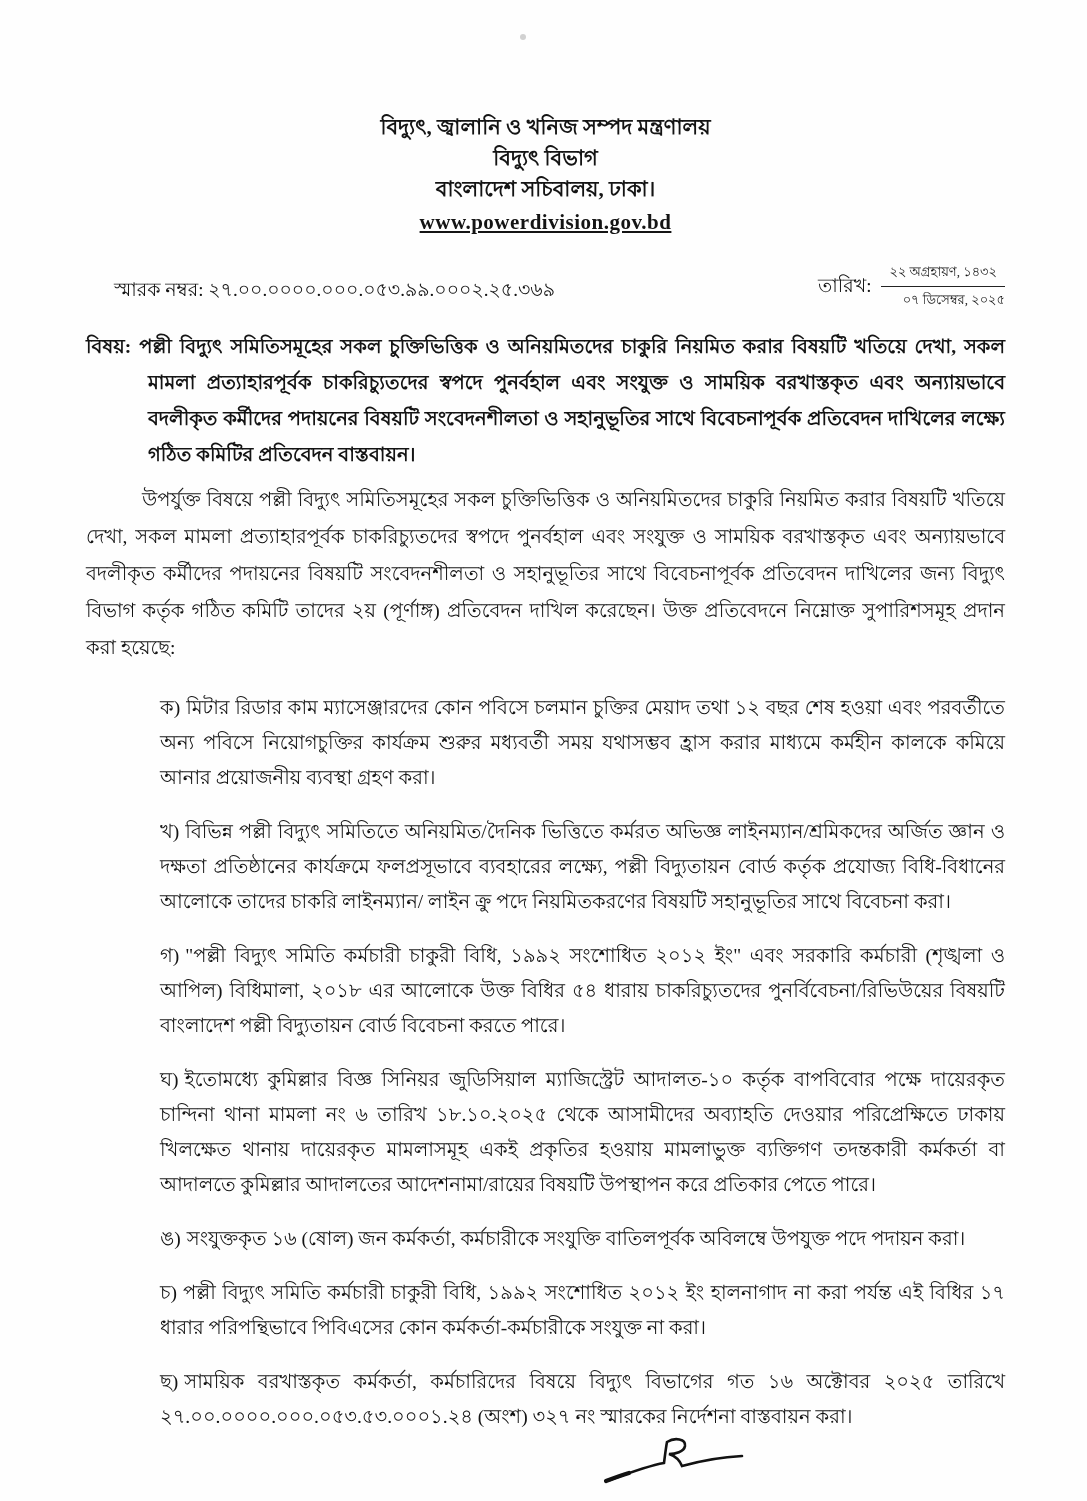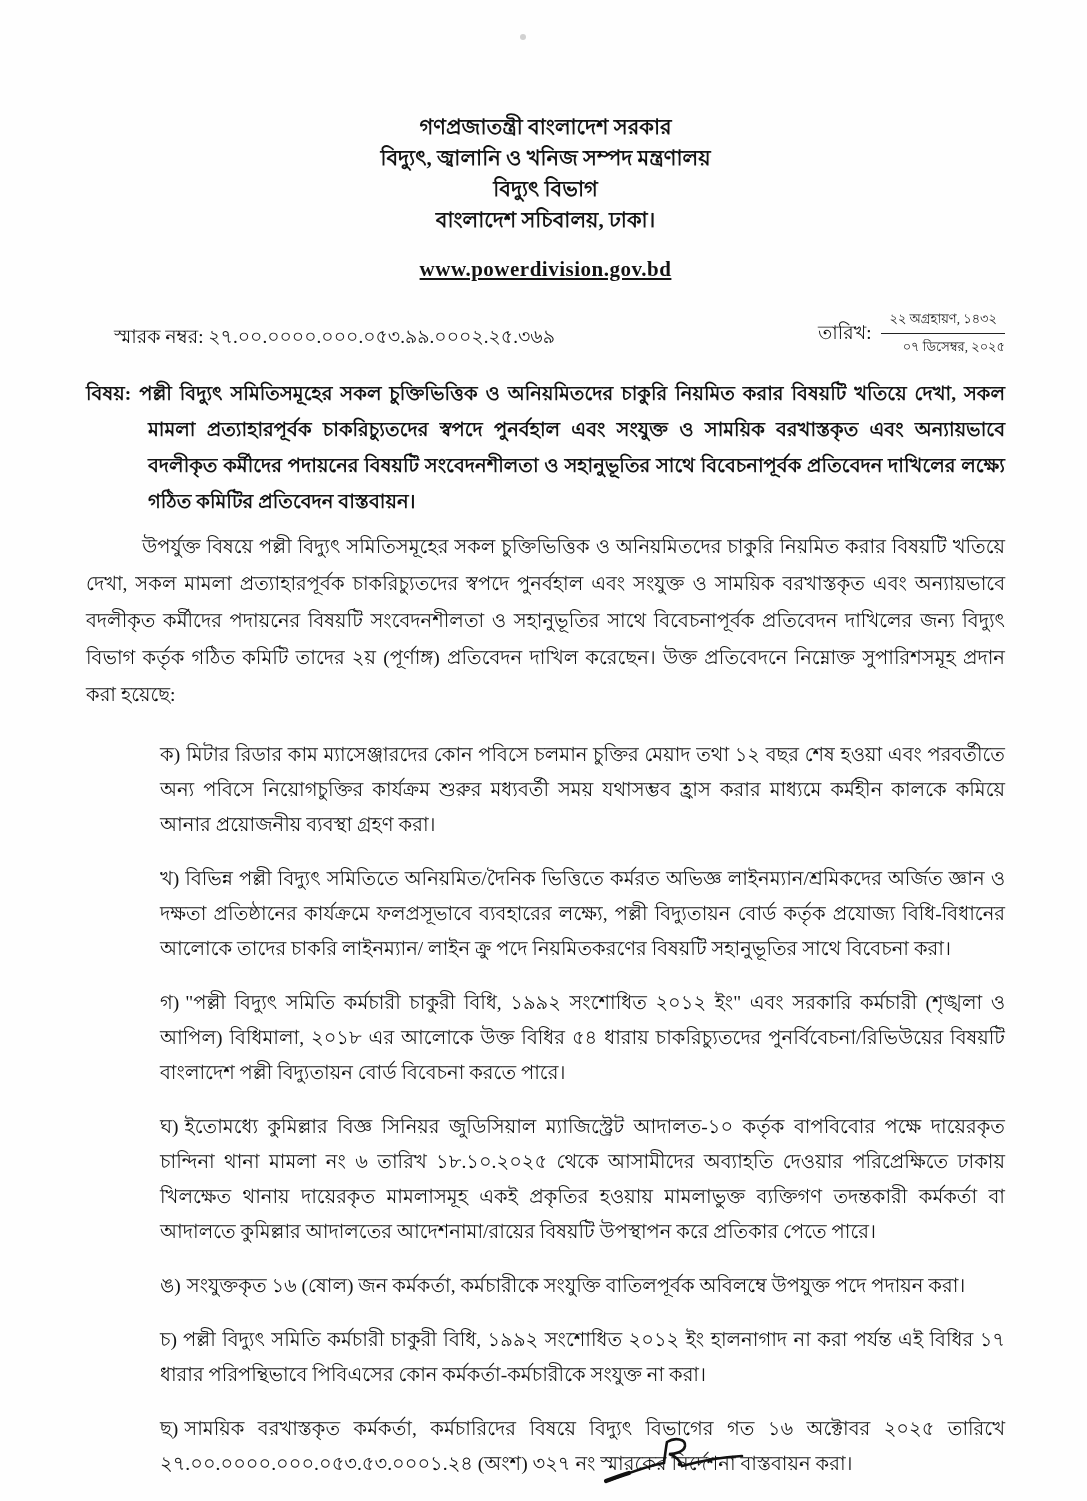--- a/index.html
+++ b/index.html
@@ -15,21 +15,21 @@
     overflow: hidden;
   }
   .content {
     padding: 112px 82px 0 86px;
   }
   
   .letterhead { text-align: center; line-height: 31px; font-size: 21px; }
   .letterhead .lh-line { font-weight: 600; }
   .letterhead .website {
     display: inline-block;
-    margin-top: 18px;
+    margin-top: 2px;
     font-weight: 700;
     text-decoration: underline;
     color: #141414;
     font-family: "Liberation Serif", "DejaVu Serif", serif;
     letter-spacing: 0.5px;
   }
   
   .memo-row {
     margin-top: 24px;
     display: flex;
@@ -88,21 +88,20 @@
 </style>
 </head>
 <body>
 
 <div class="page">
   <span class="artifact-dot"></span>
 
   <div class="content">
 
     <div class="letterhead">
-      <div class="lh-line">গণপ্রজাতন্ত্রী বাংলাদেশ সরকার</div>
       <div class="lh-line">বিদ্যুৎ, জ্বালানি ও খনিজ সম্পদ মন্ত্রণালয়</div>
       <div class="lh-line">বিদ্যুৎ বিভাগ</div>
       <div class="lh-line">বাংলাদেশ সচিবালয়, ঢাকা।</div>
       <a class="website" href="#">www.powerdivision.gov.bd</a>
     </div>
 
     <div class="memo-row">
       <div class="memo-number">স্মারক নম্বর: ২৭.০০.০০০০.০০০.০৫৩.৯৯.০০০২.২৫.৩৬৯</div>
       <div class="date-block">
         <span>তারিখ:</span>

